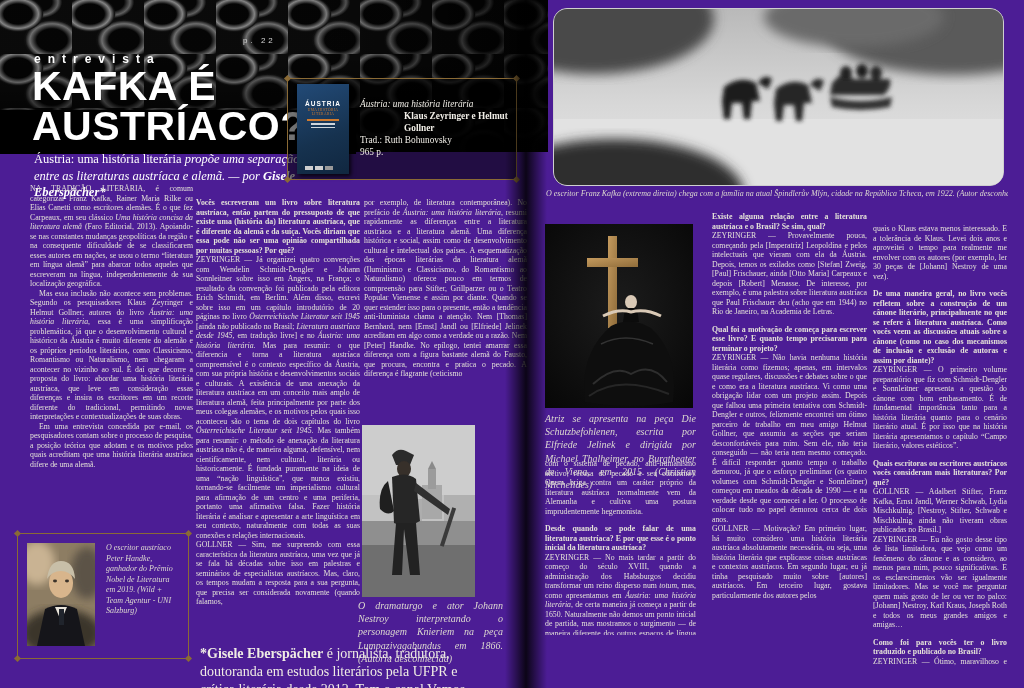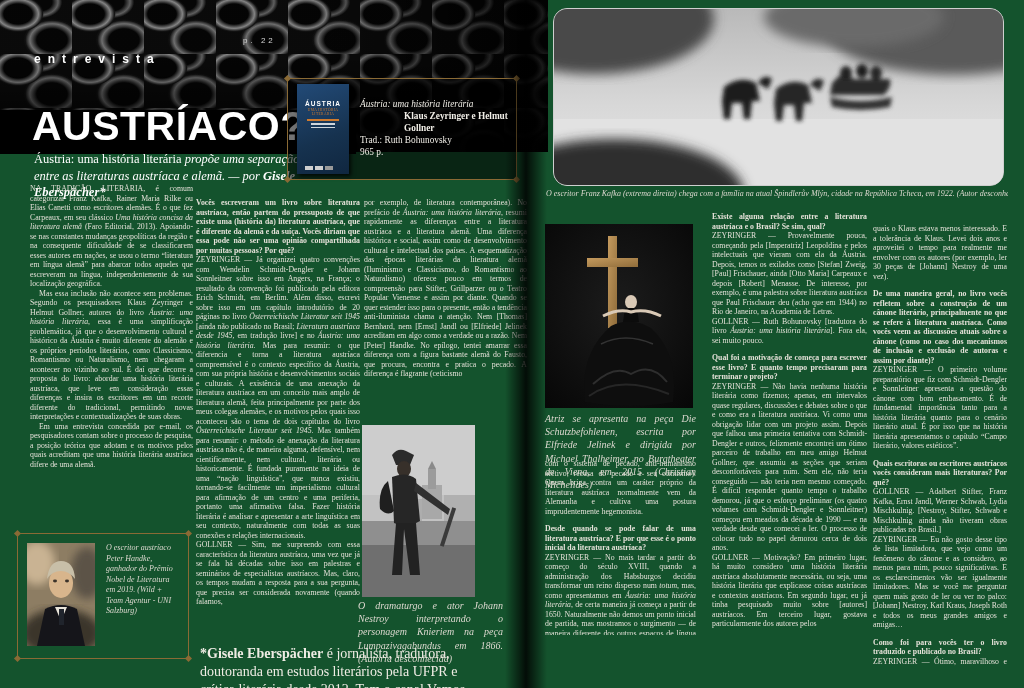--- a/index.html
+++ b/index.html
@@ -1,16 +1,16 @@
 <!DOCTYPE html>
 <html lang="pt"><head>
 <meta charset="utf-8">
 <style>
   html,body{margin:0;padding:0;background:#000;}
-  .spread{position:relative;width:1024px;height:688px;background:#14532d;overflow:hidden;
+  .spread{position:relative;width:1024px;height:688px;background:#4c1d95;overflow:hidden;
           font-family:"Liberation Serif",serif;color:#e8e6df;}
   
   .texture{position:absolute;left:0;top:0;width:548px;height:152px;background-color:#0c0c0c;
     background-image:
       radial-gradient(ellipse 34px 24px at 18px 14px, #050505 42%, #9a9a9a 60%, #161616 72%, rgba(0,0,0,0) 76%),
       radial-gradient(ellipse 38px 28px at 52px 40px, #060606 40%, #818181 58%, #141414 70%, rgba(0,0,0,0) 75%),
       radial-gradient(ellipse 30px 22px at 40px 2px, #070707 40%, #6f6f6f 60%, rgba(0,0,0,0) 74%);
     background-size:72px 54px;}
   .texture-fade{position:absolute;left:0;top:0;width:548px;height:152px;
     background:linear-gradient(to bottom, rgba(0,0,0,.15) 40%, rgba(0,0,0,.92) 92%),
@@ -82,20 +82,21 @@
 <body>
 
 <div class="spread">
 
   <div class="texture"></div>
   <div class="texture-fade"></div>
   <div class="title-band"></div>
 
   <div class="pagenum">p. 22</div>
   <div class="kicker">entrevista</div>
+  <div class="title l1">KAFKA É</div>
   <div class="title l2">AUSTRÍACO?</div>
   <div class="deck">
     <span class="dt">Áustria: uma história literária</span><span class="dr"> propõe uma separação entre as literaturas austríaca e alemã. — por </span><span class="da">Gisele Eberspächer*</span>
   </div>
 
   <div class="bookbox">
     <div class="orn tl"></div>
     <div class="orn tr"></div>
     <div class="orn bl"></div>
     <div class="orn br"></div>
@@ -246,21 +247,20 @@
   <div class="cap cap-actress">Atriz se apresenta na peça Die Schutzbefohlenen, escrita por Elfriede Jelinek e dirigida por Michael Thalheimer, no Burgtheater de Viena, em 2015. (Christian Michelides)</div>
 
   <div class="col c4">
       <p class="p0">com o sistema de pecado, anti-humanismo afetivo, recusa do pecado e seu otimismo). Quem briga contra um caráter próprio da literatura austríaca normalmente vem da Alemanha e cultiva uma postura imprudentemente hegemonista.</p>
       <p class="q">Desde quando se pode falar de uma literatura austríaca? E por que esse é o ponto inicial da literatura austríaca?</p>
       <p class="p0">ZEYRINGER — No mais tardar a partir do começo do século XVIII, quando a administração dos Habsburgos decidiu transformar um reino disperso num <i>totum</i>, mas, como apresentamos em <i>Áustria: uma história literária</i>, de certa maneira já começa a partir de 1650. Naturalmente não demos um ponto inicial de partida, mas mostramos o surgimento — de maneira diferente dos outros espaços de língua alemã — de um ambiente cultural e de uma constituição literária.</p>
     </div>
   <div class="col c5">
       <p class="q">Existe alguma relação entre a literatura austríaca e o Brasil? Se sim, qual?</p>
       <p class="p0">ZEYRINGER — Provavelmente pouca, começando pela [Imperatriz] Leopoldina e pelos intelectuais que vieram com ela da Áustria. Depois, temos os exilados como [Stefan] Zweig, [Paul] Frischauer, ainda [Otto Maria] Carpeaux e depois [Robert] Menasse. De interesse, por exemplo, é uma palestra sobre literatura austríaca que Paul Frischauer deu (acho que em 1944) no Rio de Janeiro, na Academia de Letras.</p>
-      <p class="p0">GOLLNER — Ruth Bohunovsky [tradutora do livro <i>Áustria: uma história literária</i>]. Fora ela, sei muito pouco.</p>
       <p class="q">Qual foi a motivação de começa para escrever esse livro? E quanto tempo precisaram para terminar o projeto?</p>
       <p class="p0">ZEYRINGER — Não havia nenhuma história literária como fizemos; apenas, em intervalos quase regulares, discussões e debates sobre o que e como era a literatura austríaca. Vi como uma obrigação lidar com um projeto assim. Depois que falhou uma primeira tentativa com Schmidt-Dengler e outros, felizmente encontrei um ótimo parceiro de trabalho em meu amigo Helmut Gollner, que assumiu as seções que seriam desconfortáveis para mim. Sem ele, não teria conseguido — não teria nem mesmo começado. É difícil responder quanto tempo o trabalho demorou, já que o esforço preliminar (os quatro volumes com Schmidt-Dengler e Sonnleitner) começou em meados da década de 1990 — e na verdade desde que comecei a ler. O processo de colocar tudo no papel demorou cerca de dois anos.</p>
       <p class="p0">GOLLNER — Motivação? Em primeiro lugar, há muito considero uma história literária austríaca absolutamente necessária, ou seja, uma história literária que explicasse coisas austríacas e contextos austríacos. Em segundo lugar, eu já tinha pesquisado muito sobre [autores] austríacos. Em terceiro lugar, gostava particularmente dos autores pelos</p>
     </div>
   <div class="col c6">
       <p class="p0">quais o Klaus estava menos interessado. E a tolerância de Klaus. Levei dois anos e aproveitei o tempo para realmente me envolver com os autores (por exemplo, ler 30 peças de [Johann] Nestroy de uma vez).</p>
       <p class="q">De uma maneira geral, no livro vocês refletem sobre a construção de um cânone literário, principalmente no que se refere à literatura austríaca. Como vocês veem as discussões atuais sobre o cânone (como no caso dos mecanismos de inclusão e exclusão de autoras e assim por diante)?</p>
       <p class="p0">ZEYRINGER — O primeiro volume preparatório que fiz com Schmidt-Dengler e Sonnleitner apresenta a questão do cânone com bom embasamento. É de fundamental importância tanto para a história literária quanto para o cenário literário atual. É por isso que na história literária apresentamos o capítulo “Campo literário, valores estéticos”.</p>
       <p class="q">Quais escritoras ou escritores austríacos vocês consideram mais literaturas? Por quê?</p>
       <p class="p0">GOLLNER — Adalbert Stifter, Franz Kafka, Ernst Jandl, Werner Schwab, Lydia Mischkulnig. [Nestroy, Stifter, Schwab e Mischkulnig ainda não tiveram obras publicadas no Brasil.]</p>

